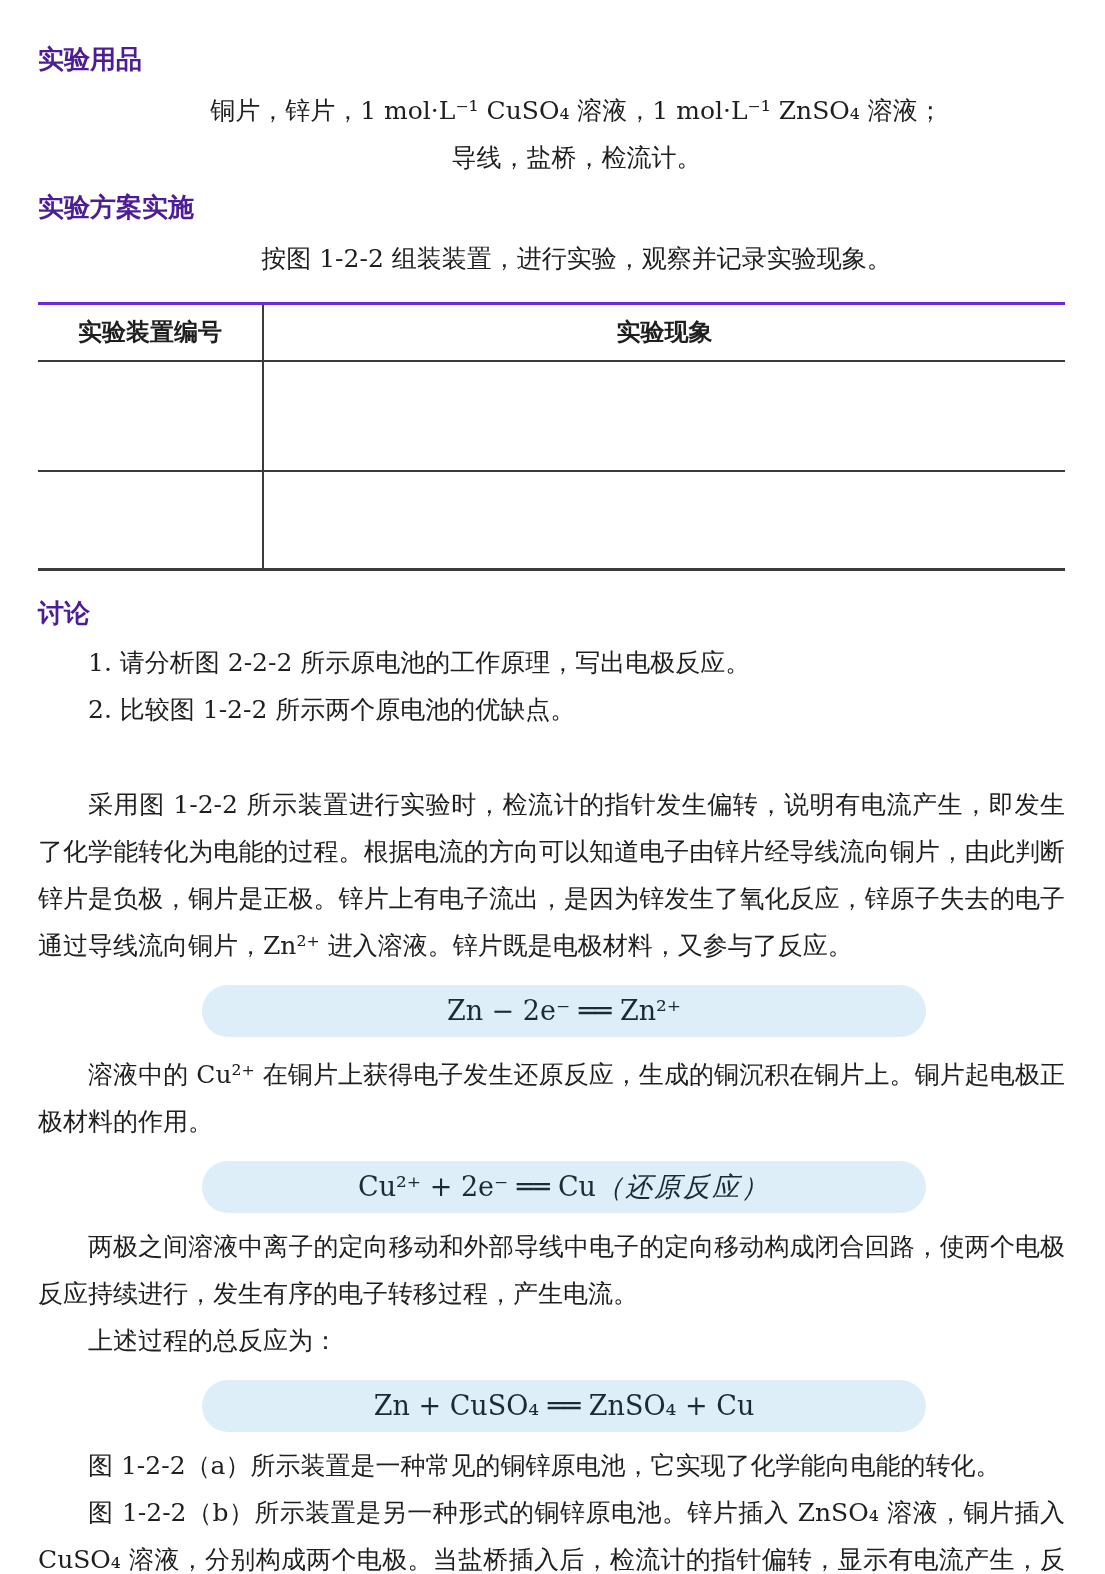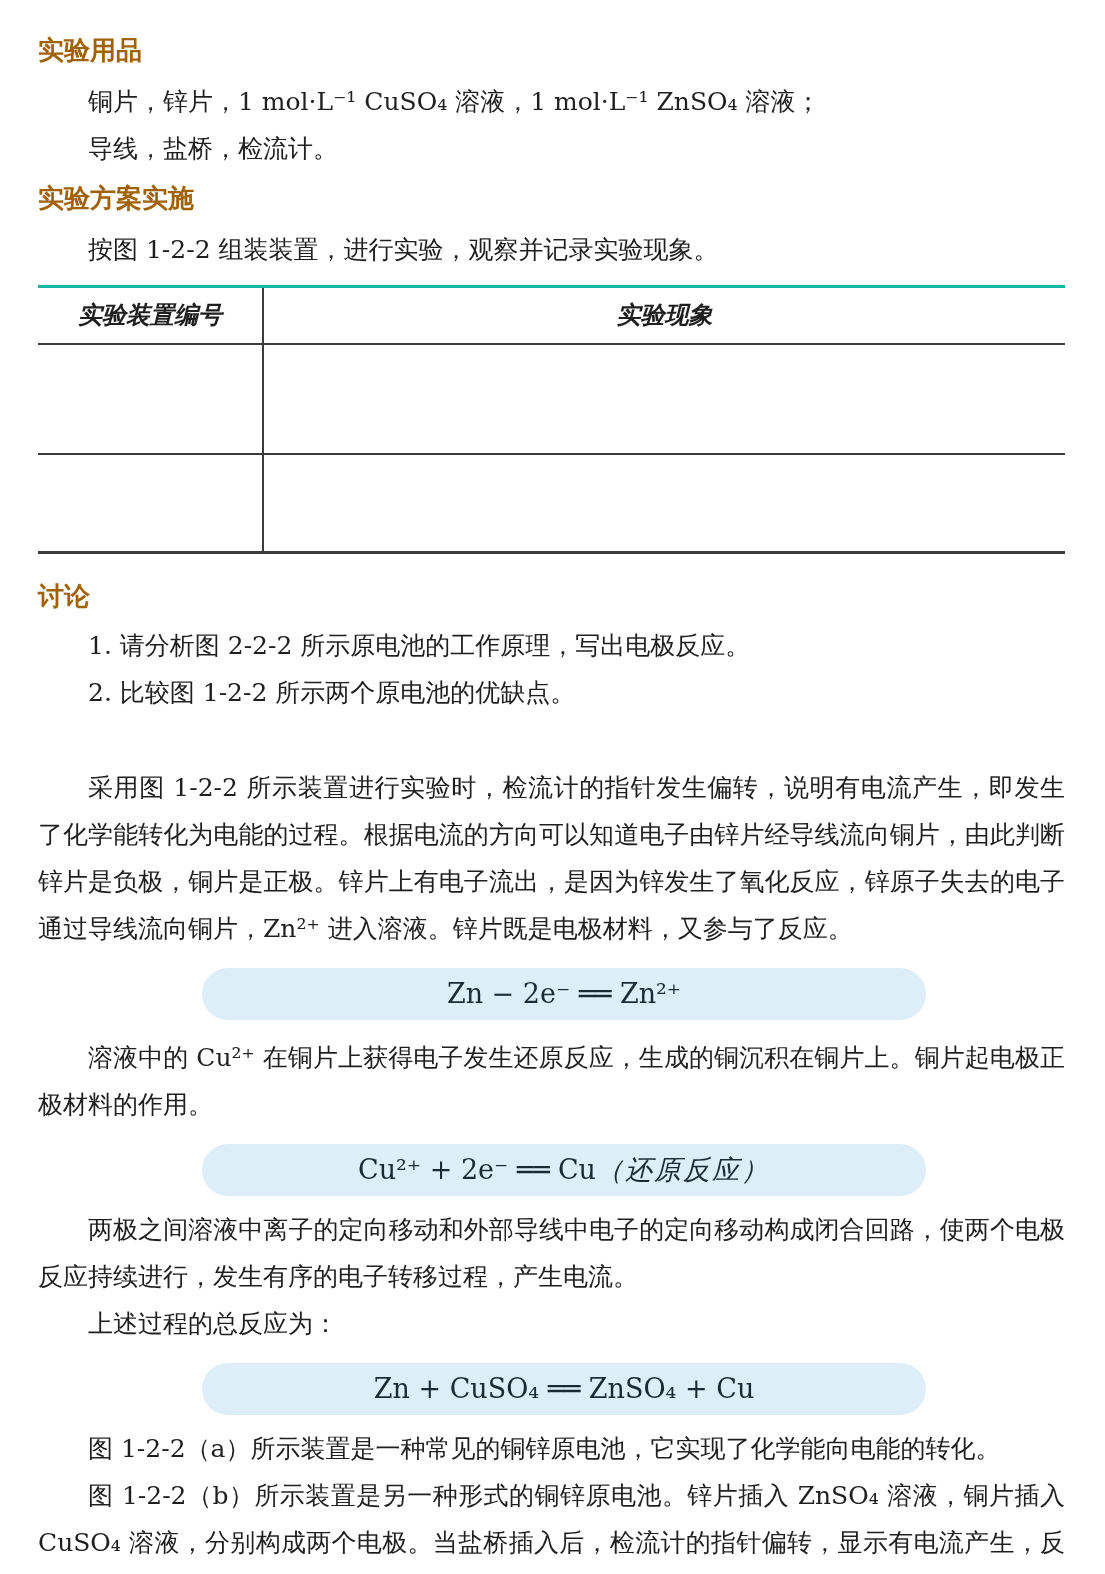--- a/index.html
+++ b/index.html
@@ -13,41 +13,41 @@
     font-family: "DejaVu Serif", "Liberation Serif", serif;
     font-size: 25px;
     line-height: 47px;
     color: #1f1f1f;
   }
   .green-heading {
     font-family: "DejaVu Sans", "Liberation Sans", sans-serif;
     font-weight: bold;
     font-size: 26px;
     line-height: 32px;
-    color: #a16207;
-    margin: 4px 0 12px 0;
+    color: #4c1d95;
+    margin: 13px 0 12px 0;
   }
   .h-plan { margin-top: 10px; }
   .h-discuss { margin-top: 26px; margin-bottom: 10px; }
   .body-line {
     margin: 0;
     text-indent: 2em;
+    text-align: center;
   }
   .para {
     margin: 0;
     text-indent: 2em;
     text-align: justify;
   }
   .exp-table {
     width: 100%;
     border-collapse: collapse;
-    margin-top: 12px;
-    border-top: 3px solid #14b8a6;
+    margin-top: 20px;
+    border-top: 3px solid #6d28d9;
     border-bottom: 3px solid #3b3b3b;
-    font-style: italic;
   }
   .exp-table th {
     font-family: "DejaVu Sans", "Liberation Sans", sans-serif;
     font-weight: bold;
     font-size: 24px;
     text-align: center;
     height: 55px;
     border-bottom: 2.5px solid #3b3b3b;
     padding: 0;
   }

